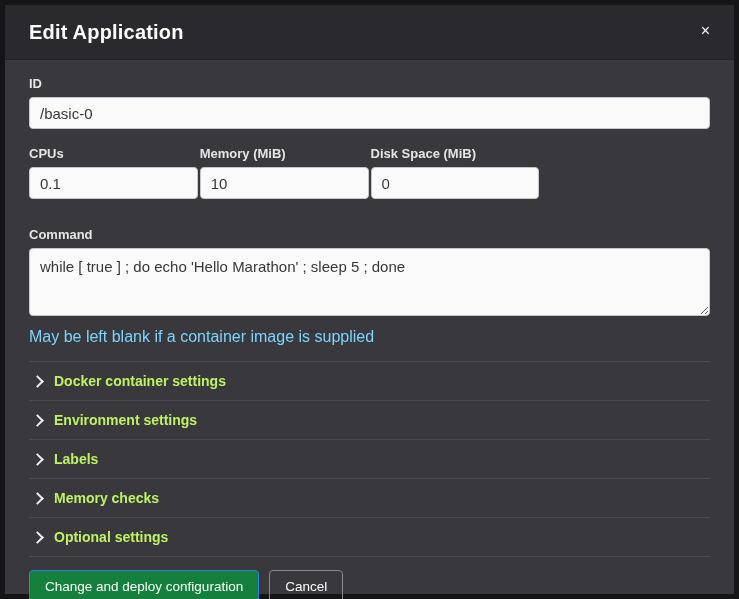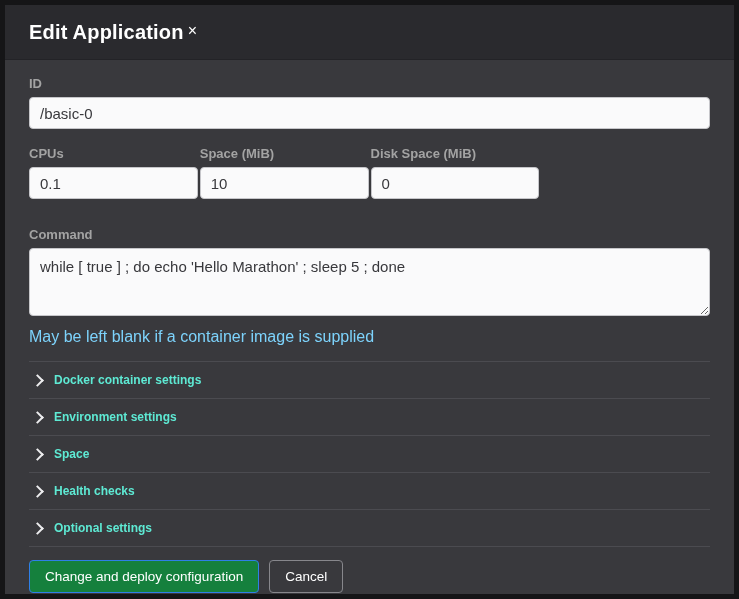--- a/index.html
+++ b/index.html
@@ -20,20 +20,21 @@
     background: #39393d;
     display: flex;
     flex-direction: column;
   }
   
   .modal-header {
     background: #2a2a2e;
     padding: 16px 20px 15px 24px;
     display: flex;
     align-items: flex-start;
+    justify-content: space-between;
     border-bottom: 1px solid #232327;
   }
   .modal-title {
     color: #ffffff;
     font-size: 20px;
     font-weight: 700;
     letter-spacing: .2px;
   }
   .close-btn {
     background: none;
@@ -45,21 +46,21 @@
     cursor: pointer;
     font-family: inherit;
   }
   
   .modal-body {
     flex: 1;
     padding: 16px 24px 0 24px;
   }
   .field-label {
     display: block;
-    color: #a3a3a3;
+    color: #e5e5e5;
     font-size: 13px;
     font-weight: 700;
     margin-bottom: 6px;
   }
   .text-input, .textarea-input {
     width: 100%;
     box-sizing: border-box;
     background: #fafafb;
     border: 1px solid #c6c6ca;
     border-radius: 4px;
@@ -93,22 +94,22 @@
     border-top: 1px solid #4b4b50;
   }
   .section-row {
     display: flex;
     align-items: center;
     padding: 11px 2px;
     border-bottom: 1px solid #4b4b50;
     cursor: pointer;
   }
   .section-label {
-    color: #5eead4;
-    font-size: 12px;
+    color: #bef264;
+    font-size: 14px;
     font-weight: 700;
   }
   .chevron {
     width: 7px;
     height: 7px;
     border-top: 2px solid #ededef;
     border-right: 2px solid #ededef;
     transform: rotate(45deg);
     margin: 0 12px 0 2px;
     flex: 0 0 auto;
@@ -155,21 +156,21 @@
       <label class="field-label">ID</label>
       <input class="text-input" type="text" value="/basic-0" style="">
     </div>
 
     <div class="field-row">
       <div>
         <label class="field-label">CPUs</label>
         <input class="text-input" type="text" value="0.1" style="">
       </div>
       <div>
-        <label class="field-label">Space (MiB)</label>
+        <label class="field-label">Memory (MiB)</label>
         <input class="text-input" type="text" value="10" style="">
       </div>
       <div>
         <label class="field-label">Disk Space (MiB)</label>
         <input class="text-input" type="text" value="0" style="">
       </div>
     </div>
 
     <div class="field-group-command">
       <label class="field-label">Command</label>
@@ -181,25 +182,25 @@
       <div class="section-row">
         <span class="chevron"></span>
         <span class="section-label">Docker container settings</span>
       </div>
       <div class="section-row">
         <span class="chevron"></span>
         <span class="section-label">Environment settings</span>
       </div>
       <div class="section-row">
         <span class="chevron"></span>
-        <span class="section-label">Space</span>
-      </div>
-      <div class="section-row">
-        <span class="chevron"></span>
-        <span class="section-label">Health checks</span>
+        <span class="section-label">Labels</span>
+      </div>
+      <div class="section-row">
+        <span class="chevron"></span>
+        <span class="section-label">Memory checks</span>
       </div>
       <div class="section-row">
         <span class="chevron"></span>
         <span class="section-label">Optional settings</span>
       </div>
     </div>
 
   </div>
 
   <div class="modal-footer">

